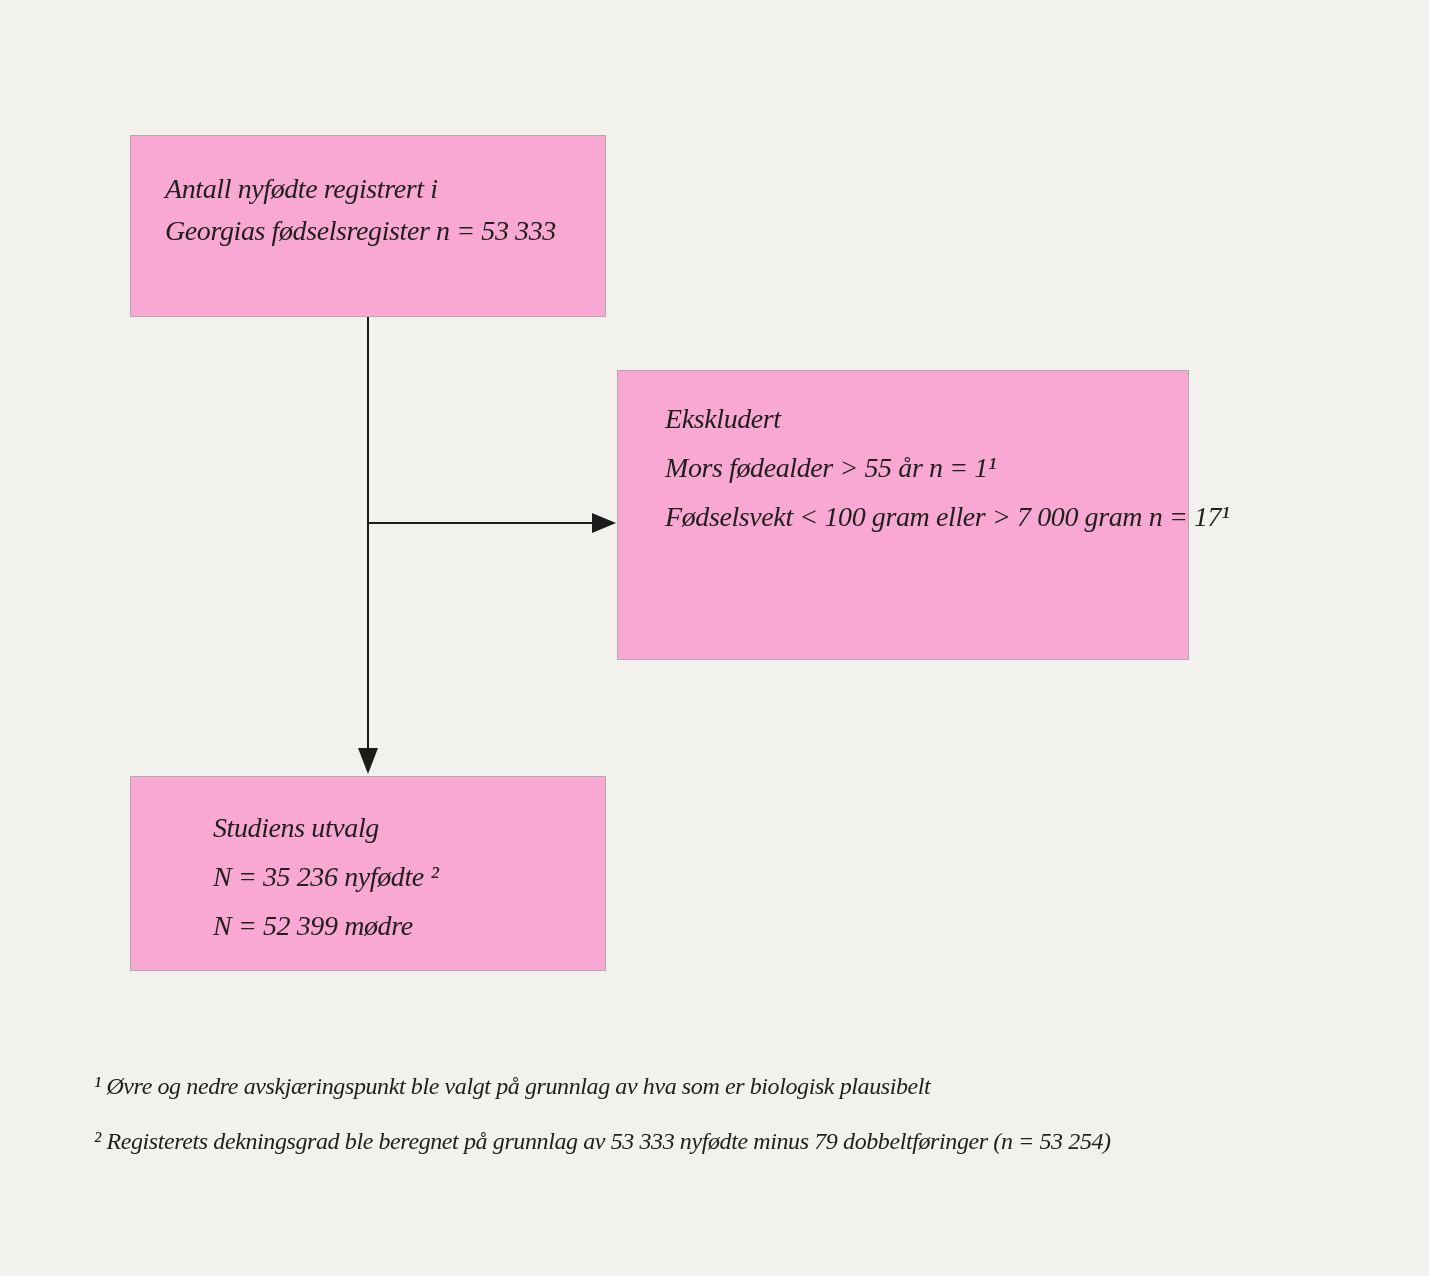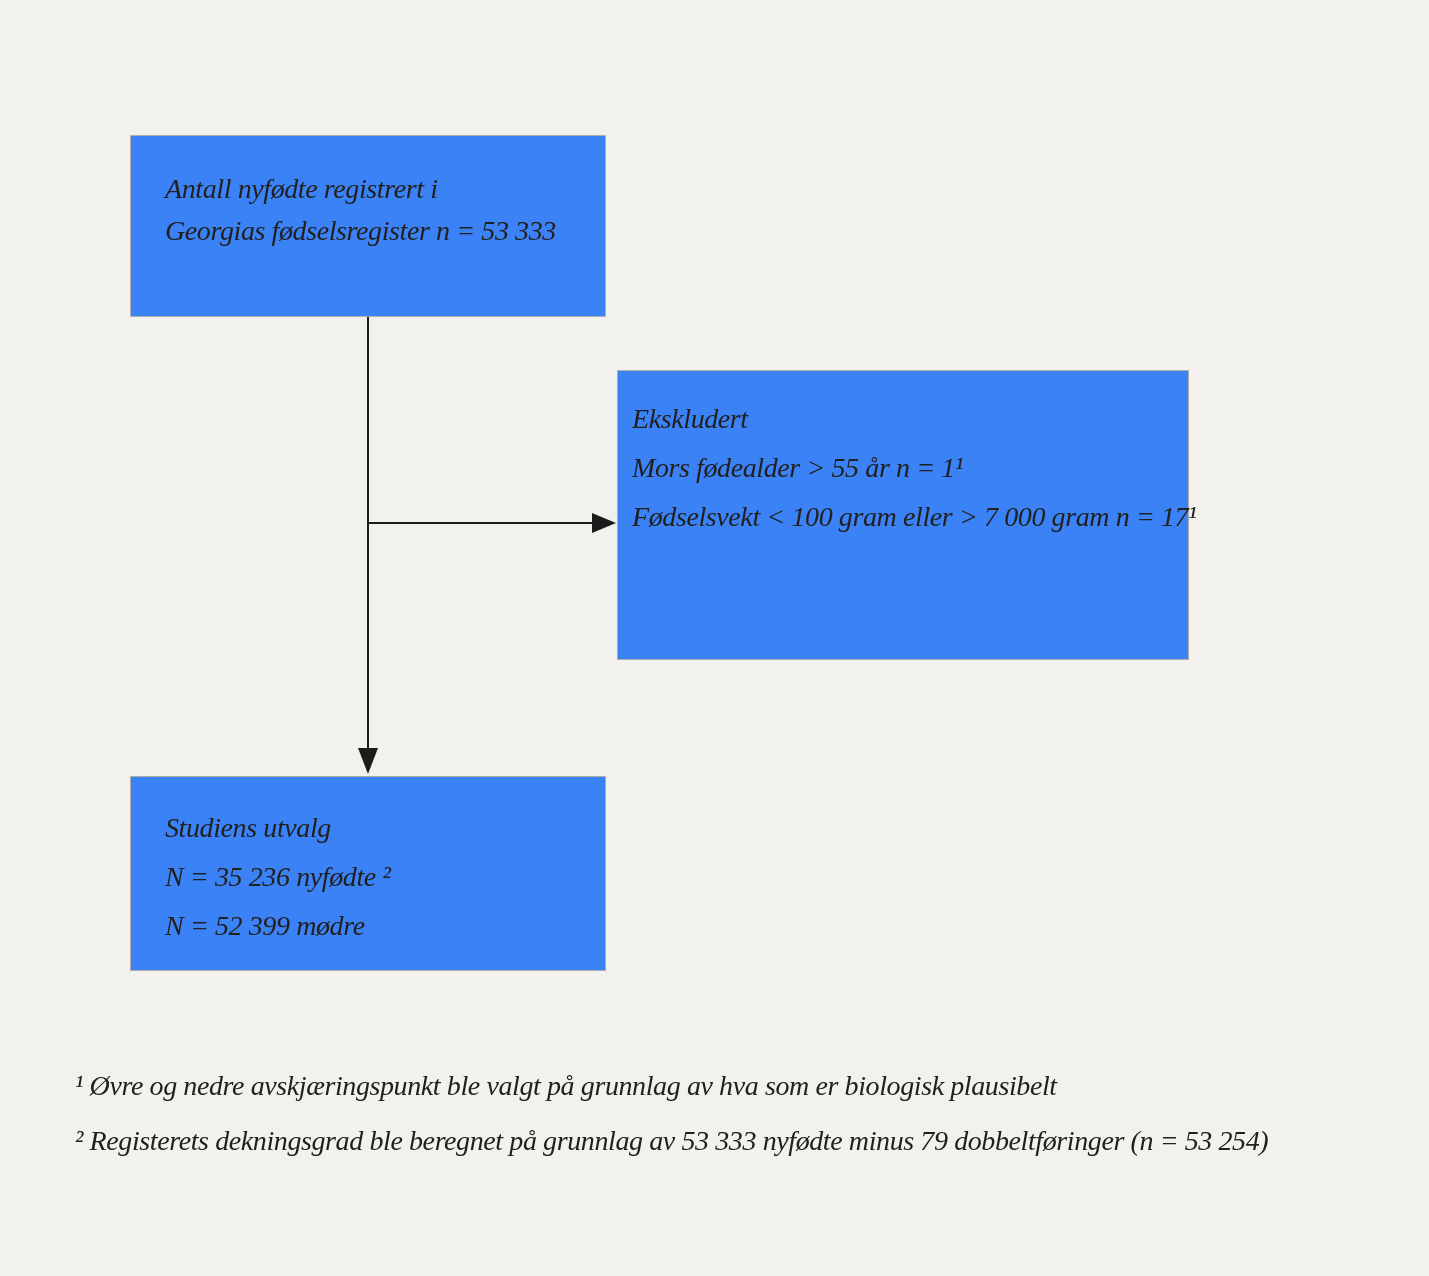--- a/index.html
+++ b/index.html
@@ -11,21 +11,21 @@
     width: 1429px;
     height: 1276px;
     background: #f2f1ee;
     font-family: "Liberation Serif", "DejaVu Serif", serif;
     font-style: italic;
     color: #21201e;
     overflow: hidden;
   }
   .flow-box {
     position: absolute;
-    background: #3b82f6;
+    background: #f9a8d4;
     border: 1px solid #aeada9;
     box-sizing: border-box;
   }
   .flow-box .line {
     white-space: nowrap;
     font-size: 28px;
     letter-spacing: -0.4px;
   }
   .box-registry {
     left: 130px;
@@ -38,34 +38,35 @@
     line-height: 42px;
   }
   .box-registry .para2 {
     margin-top: 12px;
   }
   .box-excluded {
     left: 617px;
     top: 370px;
     width: 572px;
     height: 290px;
-    padding: 23px 0 0 14px;
+    padding: 23px 0 0 47px;
   }
   .box-excluded .line {
     line-height: 49px;
   }
   .box-sample {
     left: 130px;
     top: 776px;
     width: 476px;
     height: 195px;
     padding: 26px 0 0 34px;
   }
   .box-sample .line {
     line-height: 49px;
+    margin-left: 48px;
   }
   .connector {
     position: absolute;
     background: #1c1c1a;
   }
   .connector-vertical {
     left: 367px;
     top: 317px;
     width: 2px;
     height: 433px;
@@ -90,23 +91,23 @@
   }
   .arrowhead-right {
     left: 592px;
     top: 513px;
     border-top: 10px solid transparent;
     border-bottom: 10px solid transparent;
     border-left: 24px solid #1c1c1a;
   }
   .footnote {
     position: absolute;
-    left: 75px;
+    left: 94px;
     white-space: nowrap;
-    font-size: 28px;
+    font-size: 24px;
     letter-spacing: -0.4px;
     line-height: 40px;
   }
   .footnote-1 { top: 1066px; }
   .footnote-2 { top: 1121px; text-align: center; }
 </style>
 </head>
 <body>
 
 <div class="page">

